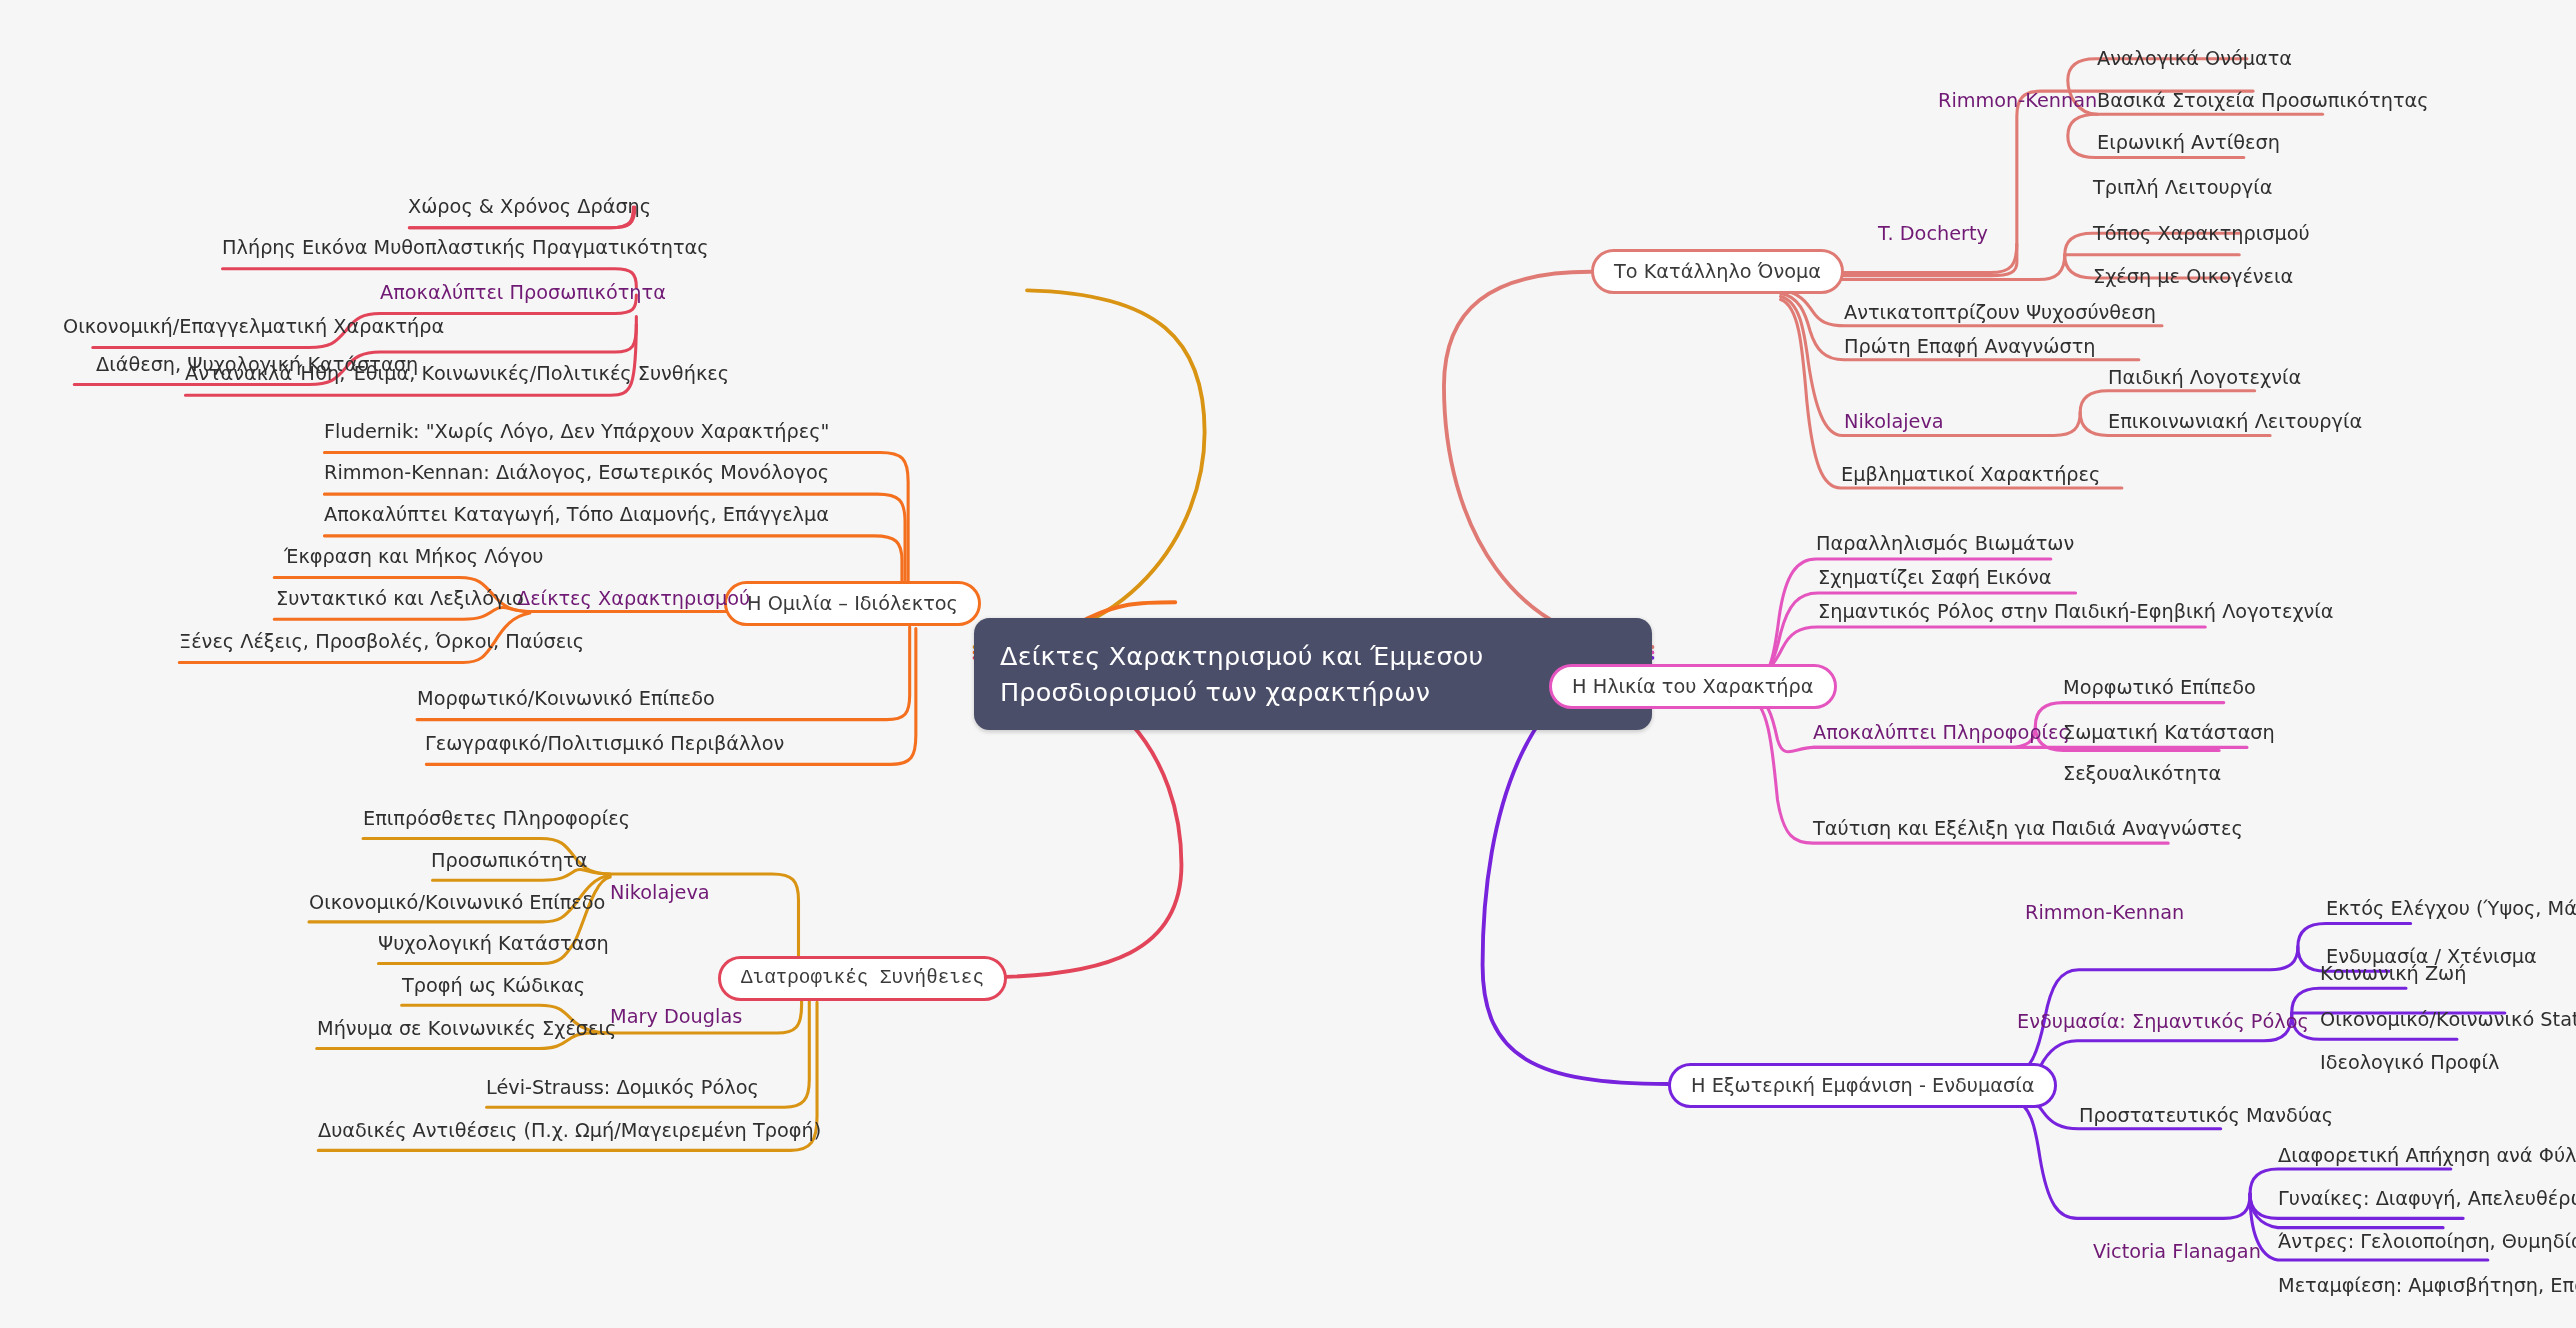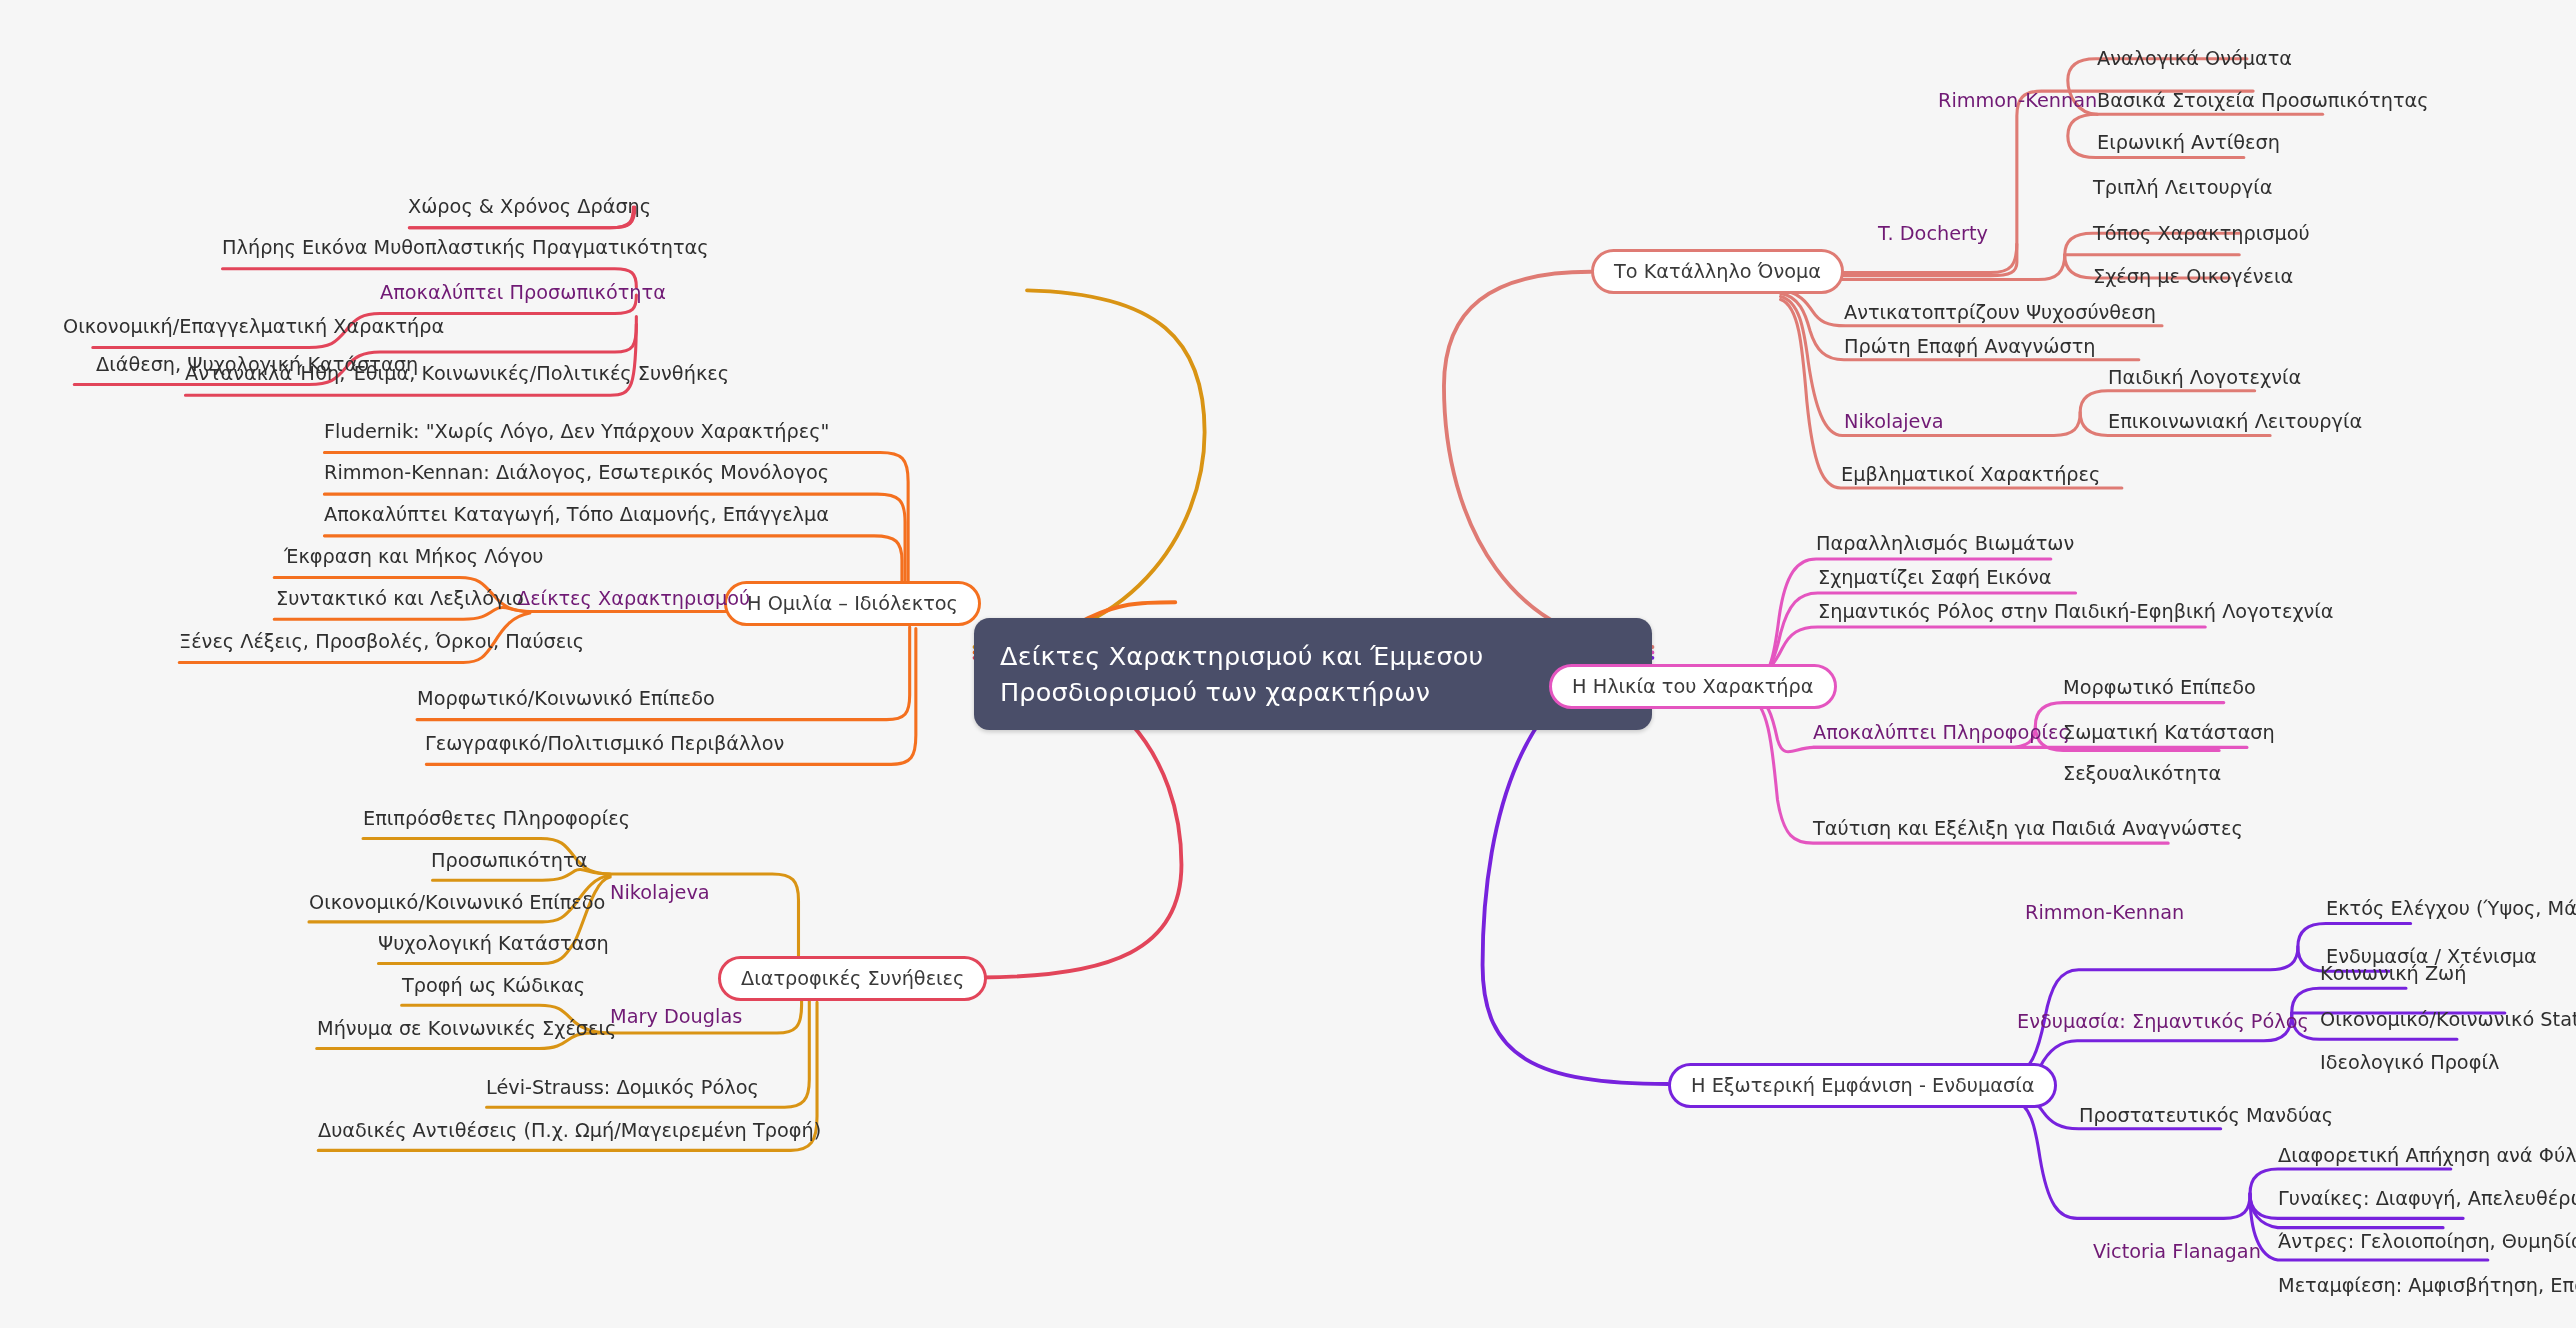--- a/index.html
+++ b/index.html
@@ -209,21 +209,21 @@
   <div class="leaf" style="left:179px; top:632px;">
     <span>Ξένες Λέξεις, Προσβολές, Όρκοι, Παύσεις</span>
   </div>
   <div class="leaf" style="left:417px; top:689px;">
     <span>Μορφωτικό/Κοινωνικό Επίπεδο</span>
   </div>
   <div class="leaf" style="left:425px; top:734px;">
     <span>Γεωγραφικό/Πολιτισμικό Περιβάλλον</span>
   </div>
 
-  <div class="pill" style="left:718px; top:956px; border-color:#e2455a;">
+  <div class="pill" style="left:718px; top:956px; border-color:#e2455a;font-family:Liberation Mono, monospace;">
     <span>Διατροφικές Συνήθειες</span>
   </div>
   <div class="leaf mid" style="left:610px; top:883px;">
     <span>Nikolajeva</span>
   </div>
   <div class="leaf" style="left:363px; top:809px;">
     <span>Επιπρόσθετες Πληροφορίες</span>
   </div>
   <div class="leaf" style="left:431px; top:851px;">
     <span>Προσωπικότητα</span>

